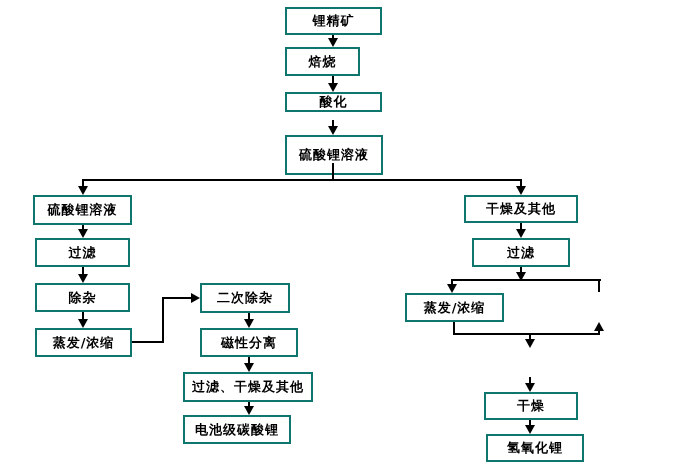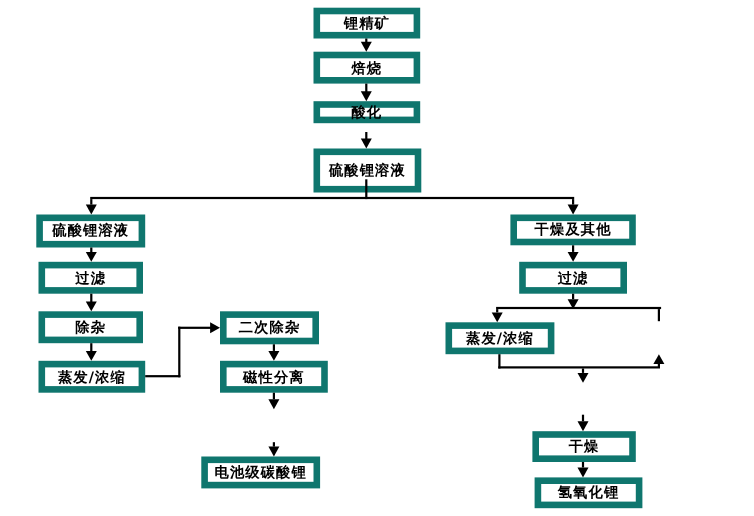--- a/index.html
+++ b/index.html
@@ -11,21 +11,21 @@
     position: relative;
     width: 685px;
     height: 469px;
     background: #ffffff;
     font-family: "DejaVu Sans", "Liberation Sans", sans-serif;
     overflow: hidden;
   }
   .node {
     position: absolute;
     box-sizing: border-box;
-    border: 6px solid #0f766e;
+    border: 2px solid #0f766e;
     background: #ffffff;
     display: flex;
     align-items: center;
     justify-content: center;
     font-size: 13px;
     font-weight: bold;
     color: #000000;
     letter-spacing: 1px;
     white-space: nowrap;
   }
@@ -54,31 +54,32 @@
     border-bottom: 5px solid transparent;
     border-left: 9px solid #000000;
   }
 </style>
 </head>
 <body>
 
 <div class="canvas">
 
   <div class="node" style="left:285px;top:7px;width:97px;height:28px">锂精矿</div>
-  <div class="node" style="left:285px;top:47px;width:97px;height:29px">焙烧</div>
+  <div class="node" style="left:285px;top:47px;width:75px;height:29px">焙烧</div>
   <div class="node" style="left:285px;top:92px;width:97px;height:20px">酸化</div>
   <div class="node" style="left:285px;top:135px;width:98px;height:40px">硫酸锂溶液</div>
 
   <div class="node" style="left:33px;top:195px;width:99px;height:30px">硫酸锂溶液</div>
   <div class="node" style="left:35px;top:238px;width:95px;height:29px">过滤</div>
   <div class="node" style="left:35px;top:283px;width:95px;height:29px">除杂</div>
   <div class="node" style="left:35px;top:328px;width:97px;height:29px">蒸发/浓缩</div>
 
   <div class="node" style="left:200px;top:283px;width:90px;height:30px">二次除杂</div>
   <div class="node" style="left:200px;top:328px;width:98px;height:29px">磁性分离</div>
+  <div class="node" style="left:183px;top:372px;width:130px;height:30px">过滤、干燥及其他</div>
   <div class="node" style="left:183px;top:415px;width:108px;height:29px">电池级碳酸锂</div>
 
   <div class="node" style="left:464px;top:195px;width:114px;height:28px">干燥及其他</div>
   <div class="node" style="left:472px;top:238px;width:98px;height:29px">过滤</div>
   <div class="node" style="left:405px;top:293px;width:99px;height:29px">蒸发/浓缩</div>
   <div class="node" style="left:484px;top:392px;width:94px;height:28px">干燥</div>
   <div class="node" style="left:486px;top:434px;width:98px;height:28px">氢氧化锂</div>
 
   <div class="vline" style="left:332px;top:35px;width:2px;height:5px"></div>
   <div class="arr-d" style="left:328px;top:38px"></div>

